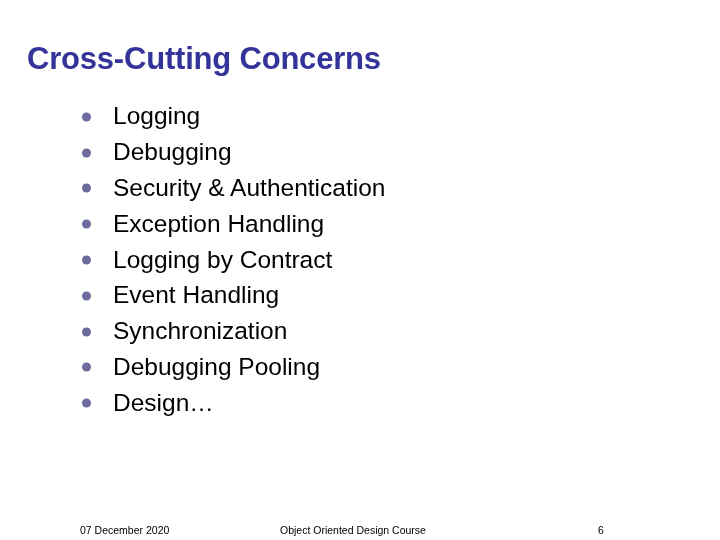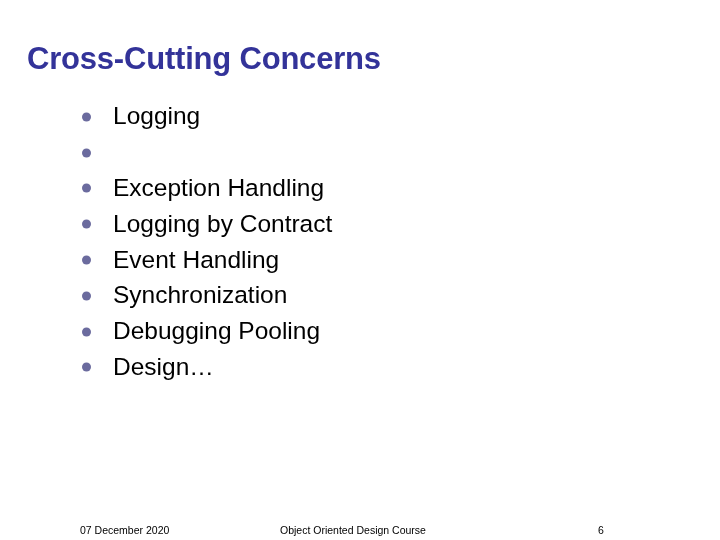--- a/index.html
+++ b/index.html
@@ -110,23 +110,28 @@
 
   <ul id="bullet-list">
 
     <li class="bullet-row">
       <span class="bullet-mark"></span>
       <span class="bullet-text">Logging</span>
     </li>
 
     <li class="bullet-row">
       <span class="bullet-mark"></span>
+      <span class="bullet-text">Debugging</span>
     </li>
 
 
+    <li class="bullet-row">
+      <span class="bullet-mark"></span>
+      <span class="bullet-text">Security &amp; Authentication</span>
+    </li>
 
     <li class="bullet-row">
       <span class="bullet-mark"></span>
       <span class="bullet-text">Exception Handling</span>
     </li>
 
     <li class="bullet-row">
       <span class="bullet-mark"></span>
       <span class="bullet-text">Logging by Contract</span>
     </li>

